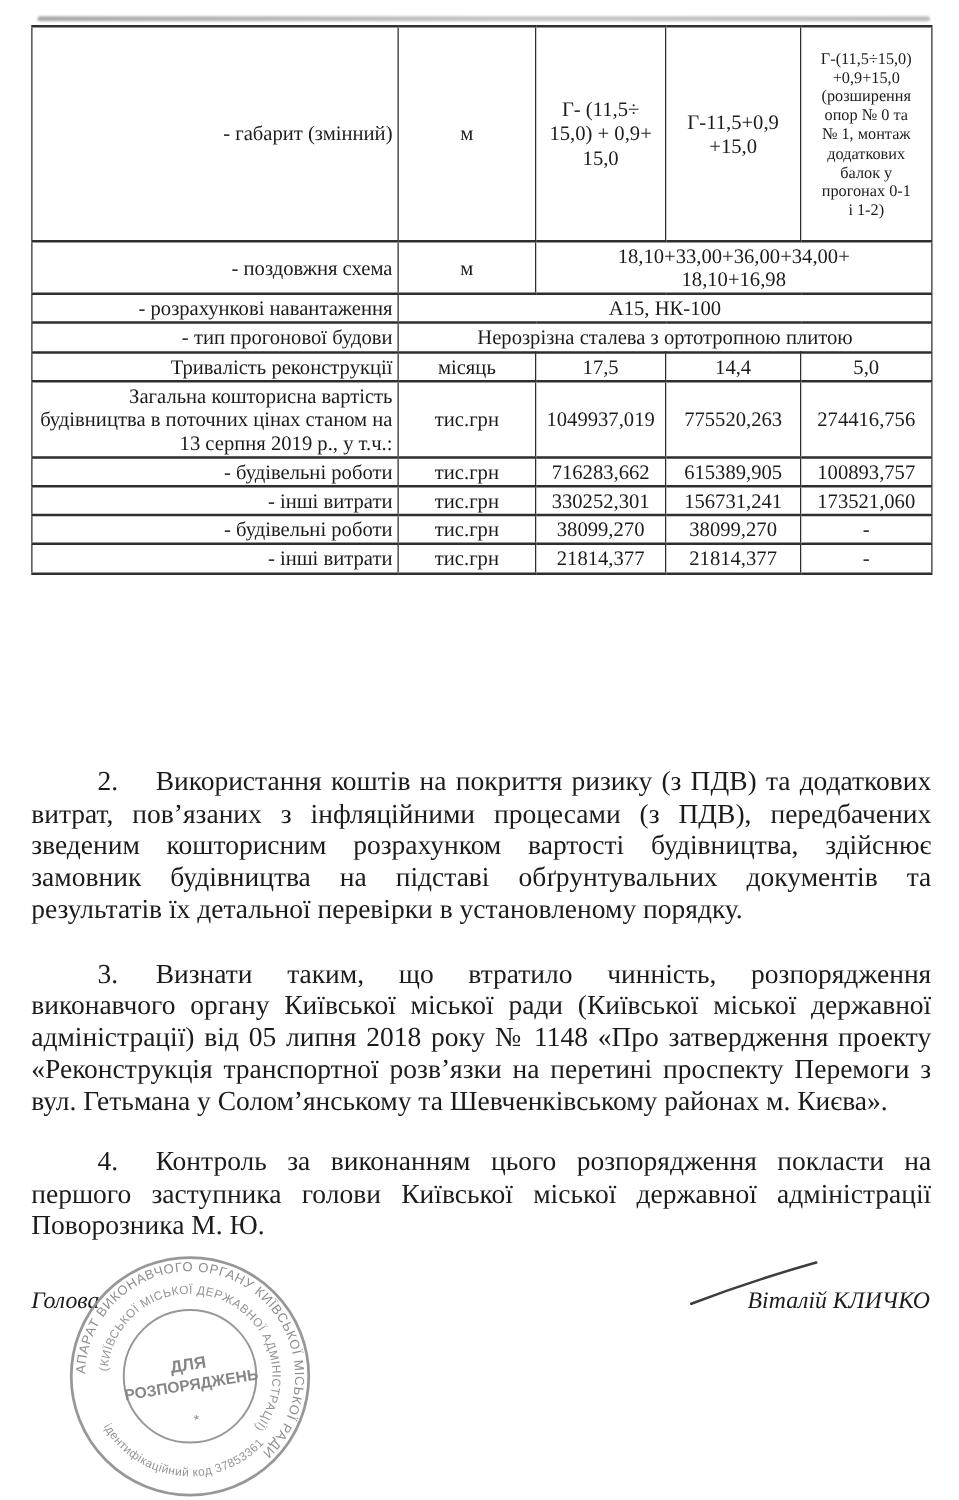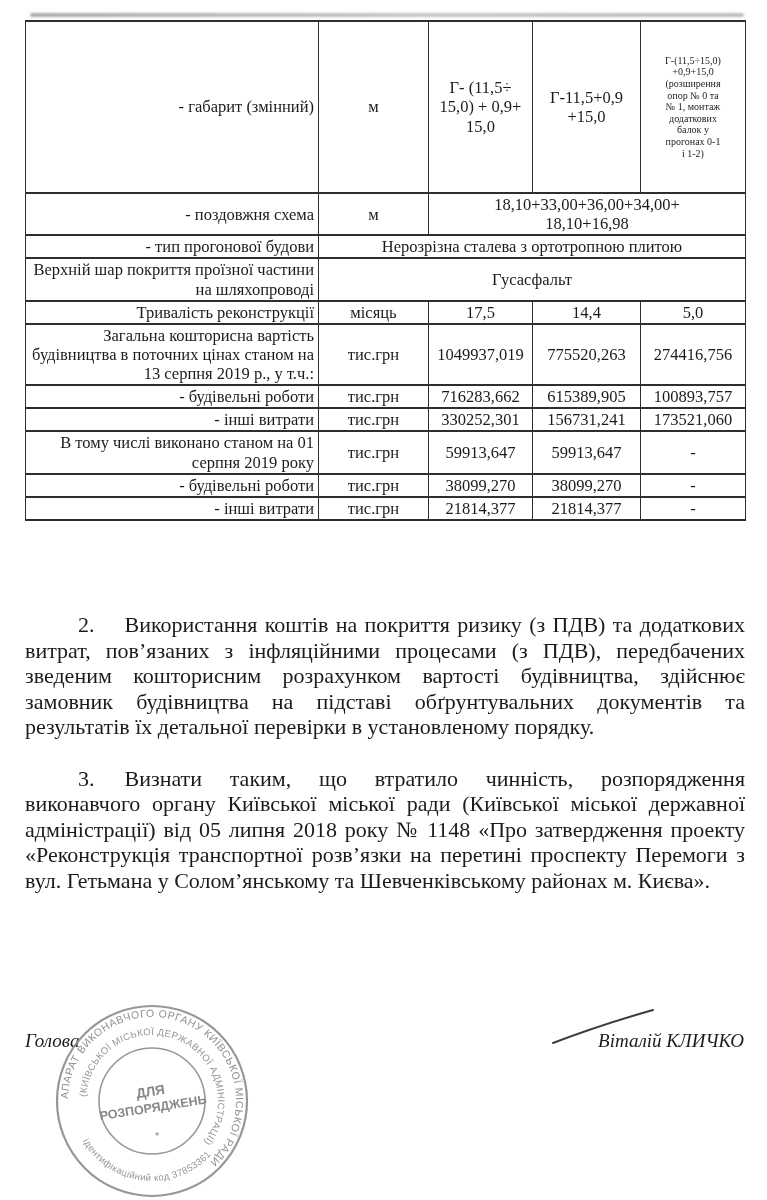--- a/index.html
+++ b/index.html
@@ -72,43 +72,43 @@
     </colgroup>
     <tbody>
       <tr style="height:172px">
         <td class="lab">- габарит (змінний)</td>
         <td class="unit">м</td>
         <td class="val">Г- (11,5÷
 15,0) + 0,9+
 15,0</td>
         <td class="val">Г-11,5+0,9
 +15,0</td>
-        <td class="val" style="font-size:10px">Г-(11,5÷15,0)
+        <td class="val" style="font-size:13px">Г-(11,5÷15,0)
 +0,9+15,0
 (розширення
 опор № 0 та
 № 1, монтаж
 додаткових
 балок у
 прогонах 0-1
 і 1-2)</td>
       </tr>
       <tr style="height:42px">
         <td class="lab">- поздовжня схема</td>
         <td class="unit">м</td>
         <td class="val" colspan="3">18,10+33,00+36,00+34,00+
 18,10+16,98</td>
       </tr>
       <tr style="height:22px">
+        <td class="lab">- розрахункові навантаження</td>
+        <td class="val" colspan="4">А15, НК-100</td>
+      </tr>
+      <tr style="height:22px">
         <td class="lab">- тип прогонової будови</td>
         <td class="val" colspan="4">Нерозрізна сталева з ортотропною плитою</td>
-      </tr>
-      <tr style="height:42px">
-        <td class="lab">Верхній шар покриття проїзної частини на шляхопроводі</td>
-        <td class="val" colspan="4">Гусасфальт</td>
       </tr>
       <tr style="height:19px">
         <td class="lab">Тривалість реконструкції</td>
         <td class="unit">місяць</td>
         <td class="val">17,5</td>
         <td class="val">14,4</td>
         <td class="val">5,0</td>
       </tr>
       <tr style="height:54px">
         <td class="lab b">Загальна кошторисна вартість будівництва в поточних цінах станом на 13 серпня 2019 р., у т.ч.:</td>
@@ -124,47 +124,41 @@
         <td class="val">615389,905</td>
         <td class="val">100893,757</td>
       </tr>
       <tr style="height:22px">
         <td class="lab b">- інші витрати</td>
         <td class="unit">тис.грн</td>
         <td class="val">330252,301</td>
         <td class="val">156731,241</td>
         <td class="val">173521,060</td>
       </tr>
-      <tr style="height:34px">
-        <td class="lab b">В тому числі виконано станом на 01 серпня 2019 року</td>
-        <td class="unit">тис.грн</td>
-        <td class="val">59913,647</td>
-        <td class="val">59913,647</td>
-        <td class="val">-</td>
-      </tr>
       <tr style="height:22px">
         <td class="lab b">- будівельні роботи</td>
         <td class="unit">тис.грн</td>
         <td class="val">38099,270</td>
         <td class="val">38099,270</td>
         <td class="val">-</td>
       </tr>
       <tr style="height:22px">
         <td class="lab b">- інші витрати</td>
         <td class="unit">тис.грн</td>
         <td class="val">21814,377</td>
         <td class="val">21814,377</td>
         <td class="val">-</td>
       </tr>
     </tbody>
   </table>
 
   <div class="paras">
     <p><span class="pnum">2.</span><span>Використання коштів на покриття ризику (з ПДВ) та додаткових витрат, пов’язаних з інфляційними процесами (з ПДВ), передбачених зведеним кошторисним розрахунком вартості будівництва, здійснює замовник будівництва на підставі обґрунтувальних документів та результатів їх детальної перевірки в установленому порядку.</span></p>
     <p><span class="pnum">3.</span><span>Визнати таким, що втратило чинність, розпорядження виконавчого органу Київської міської ради (Київської міської державної адміністрації) від 05 липня 2018 року № 1148 «Про затвердження проекту «Реконструкція транспортної розв’язки на перетині проспекту Перемоги з вул. Гетьмана у Солом’янському та Шевченківському районах м. Києва».</span></p>
+    <p><span class="pnum">4.</span><span>Контроль за виконанням цього розпорядження покласти на першого заступника голови Київської міської державної адміністрації Поворозника М. Ю.</span></p>
   </div>
 
   <div class="sigrow">
     <span>Голова</span>
     <span>Віталій КЛИЧКО</span>
   </div>
 
   <svg class="penstroke" width="120" height="45">
     <path d="M8,40 Q55,22 108,7" stroke="#3c3c3c" stroke-width="2" fill="none" stroke-linecap="round"></path>
   </svg>

